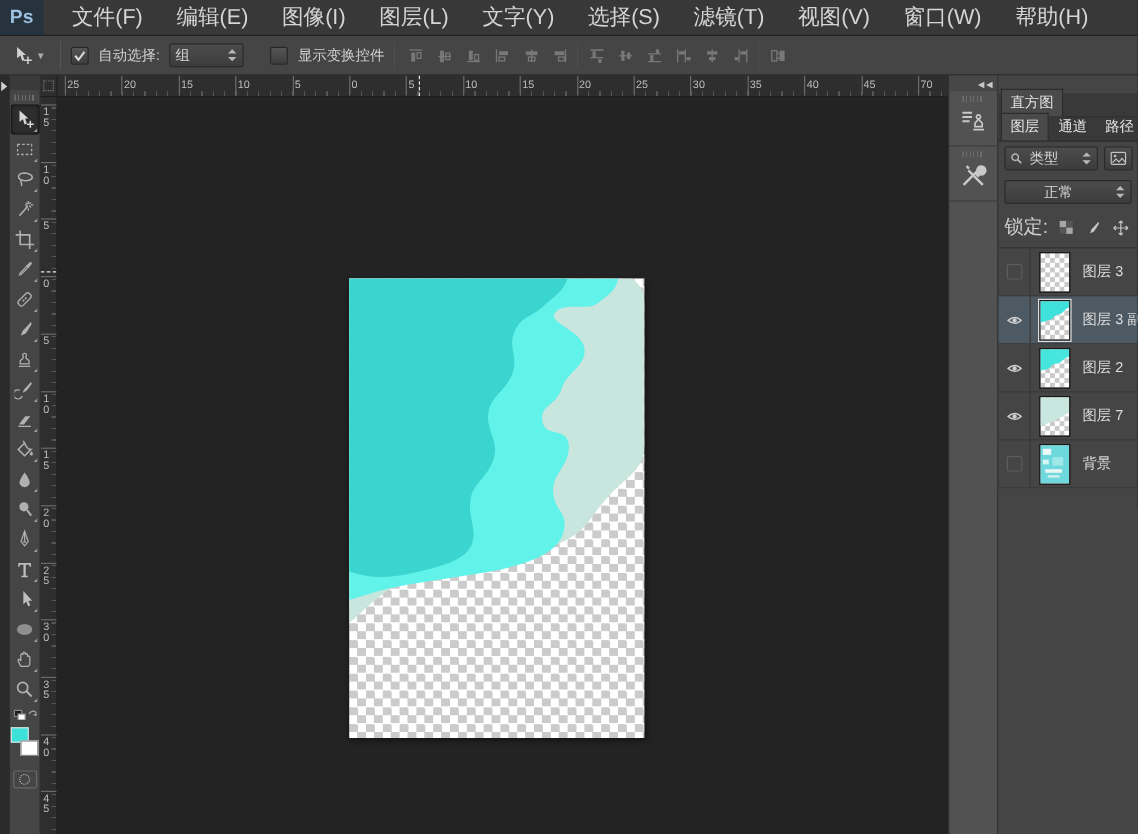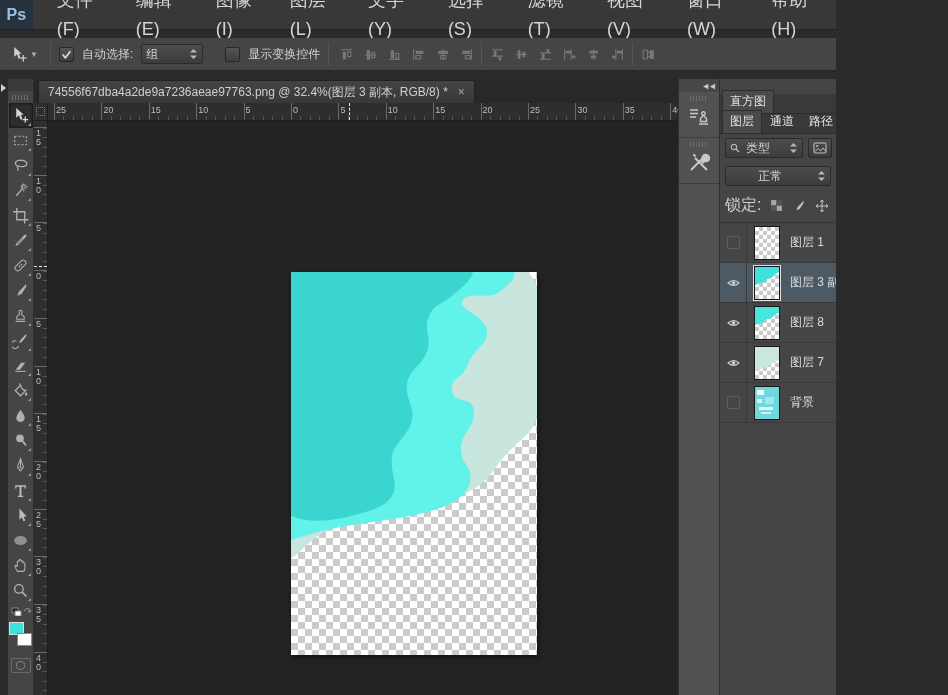--- a/index.html
+++ b/index.html
@@ -1,18 +1,18 @@
 <!DOCTYPE html>
 <html><head>
 <meta charset="utf-8">
 <style>
   * { margin:0; padding:0; box-sizing:border-box; }
   html,body { width:948px; height:695px; overflow:hidden; background:#2b2b2b;
               font-family:"Liberation Sans", sans-serif; }
-  #app { width:836px; height:695px; display:flex; flex-direction:column;gap:8px; }
+  #app { width:948px; height:695px; display:flex; flex-direction:column; }
 
   
   .menubar { height:30px; background:#383838; display:flex; align-items:stretch;
              border-bottom:1px solid #222; flex:0 0 auto; }
   .pslogo { width:36px; background:#26323e; color:#9cc0e2; font-weight:bold;
             font-size:16px; display:flex; align-items:center; justify-content:center; }
   .menus { display:flex; align-items:center; padding-left:12px; gap:4px; }
   .menu-item { color:#d5d5d5; font-size:18px; padding:4px 12px; line-height:29px; cursor:default; }
 
   
@@ -438,26 +438,20 @@
       <div class="swatches">
         <div class="fg" id="fgSwatch" style="background: rgb(60, 226, 217);"></div>
         <div class="bg2"></div>
       </div>
       <div class="quickmask">
         <div class="qm-circle"></div>
       </div>
     </div>
 
     <div class="doc-area">
-      <div class="tabbar">
-        <div class="doctab">
-          <span class="t">74556f67dba4a2de9a7236aeae97763.png @ 32.4%(图层 3 副本, RGB/8) *</span>
-          <span class="x">×</span>
-        </div>
-      </div>
       <div class="ruler-row">
         <div class="ruler-corner">
           <div class="origin"></div>
         </div>
         <div class="hruler" id="hruler">
           <div class="hcursor"></div>
         <span class="hlabel" style="left: 8px;">25</span>
             <span class="hlabel" style="left: 55.4px;">20</span>
             <span class="hlabel" style="left: 102.8px;">15</span>
             <span class="hlabel" style="left: 150.2px;">10</span>
@@ -597,21 +591,21 @@
         </div>
 
         <div id="layerList">
             <div class="layer-row">
               <div class="eye-cell">
                 <span class="eye-empty"></span>
               </div>
               <div class="lthumb">
                 <svg width="24" height="32" viewBox="0 0 24 32"></svg>
               </div>
-              <span class="lname">图层 1</span>
+              <span class="lname">图层 3</span>
             </div>
             <div class="layer-row selected">
               <div class="eye-cell">
                 <svg width="13" height="12" viewBox="0 0 12 11">
                   <path d="M1 5.5Q6 1 11 5.5 6 10 1 5.5Z" fill="none" stroke="#cccccc" stroke-width="1.1"></path>
                   <circle cx="6" cy="5.5" r="1.7" fill="#cccccc"></circle>
                 </svg>
               </div>
               <div class="lthumb">
                 <svg width="24" height="32" viewBox="0 0 24 32">
@@ -625,21 +619,21 @@
                 <svg width="13" height="12" viewBox="0 0 12 11">
                   <path d="M1 5.5Q6 1 11 5.5 6 10 1 5.5Z" fill="none" stroke="#cccccc" stroke-width="1.1"></path>
                   <circle cx="6" cy="5.5" r="1.7" fill="#cccccc"></circle>
                 </svg>
               </div>
               <div class="lthumb">
                 <svg width="24" height="32" viewBox="0 0 24 32">
                   <path d="M0 0H24V6C18 8 19 11 13 12 8 13 10 16 4 17L0 18Z" fill="#46e6de"></path>
                 </svg>
               </div>
-              <span class="lname">图层 8</span>
+              <span class="lname">图层 2</span>
             </div>
             <div class="layer-row">
               <div class="eye-cell">
                 <svg width="13" height="12" viewBox="0 0 12 11">
                   <path d="M1 5.5Q6 1 11 5.5 6 10 1 5.5Z" fill="none" stroke="#cccccc" stroke-width="1.1"></path>
                   <circle cx="6" cy="5.5" r="1.7" fill="#cccccc"></circle>
                 </svg>
               </div>
               <div class="lthumb">
                 <svg width="24" height="32" viewBox="0 0 24 32">

